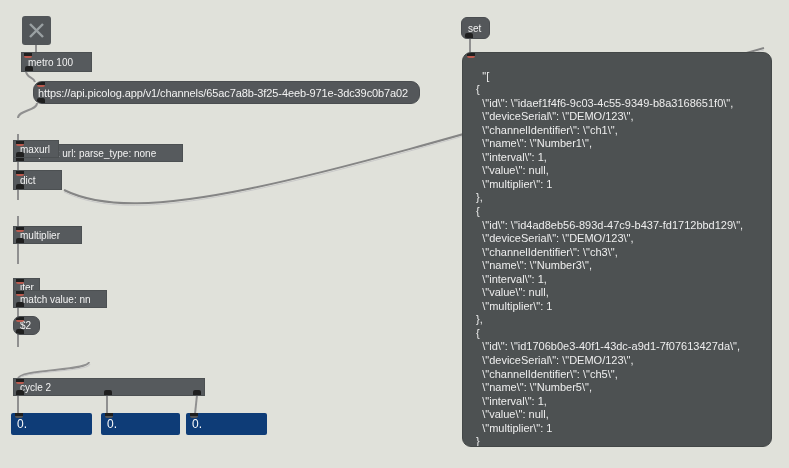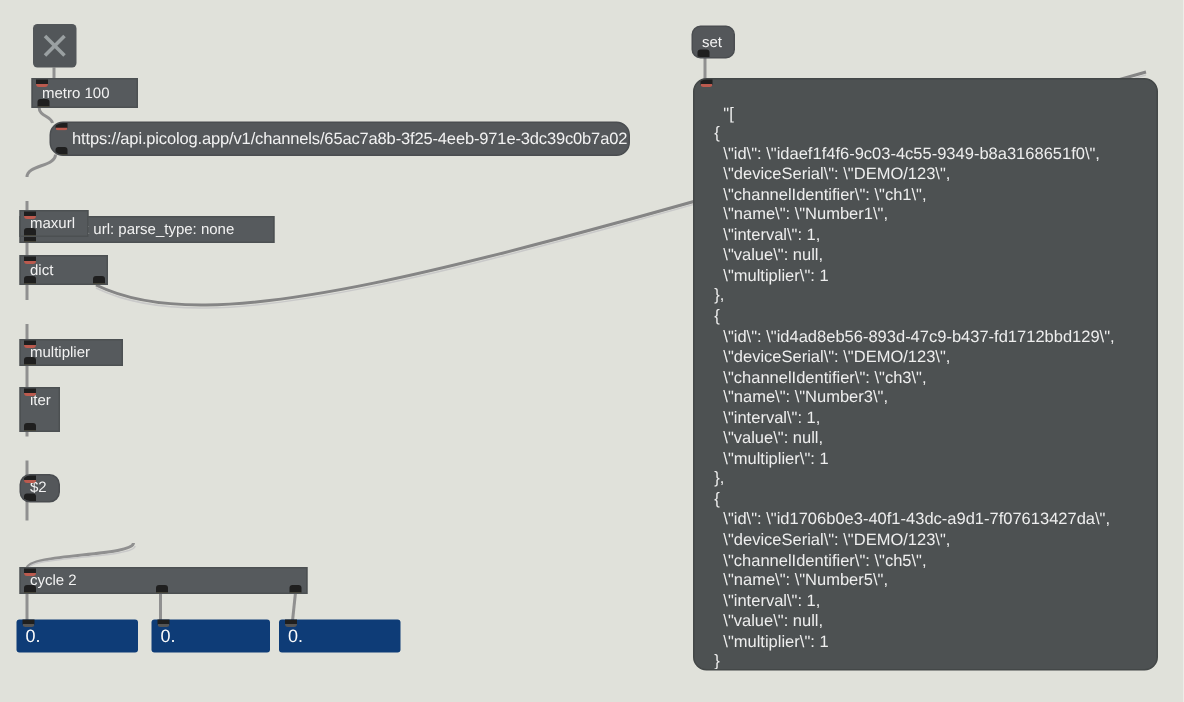--- a/index.html
+++ b/index.html
@@ -23,21 +23,21 @@
   .nub.b{bottom:-4px;border-radius:0 0 3px 3px;}
   .dot{position:absolute;width:8px;height:5px;border-radius:2px;background:#1f1f1f;}
   .dot.in{top:-2px;border-bottom:2px solid #bb5a4e;}
   .dot.out{bottom:-2px;border-bottom:2px solid #b2a14b;}
   .dot.plain{top:-2px;border-bottom:2px solid #555;}
   .jsonbox{
     background:#4d5152;border:1px solid #434747;border-radius:9px;
     padding:3px 0 0 7px;white-space:pre;line-height:13.55px;font-size:11px;
     color:#eeeeee;letter-spacing:0;
   }
-  .urlmsg{font-size:11px;line-height:22px;letter-spacing:-0.1px;padding-left:14px;}
+  .urlmsg{font-size:11px;line-height:22px;letter-spacing:-0.1px;padding-left:4px;}
 </style>
 </head>
 <body>
 
 <div id="patcher">
 
   <svg id="cords" width="789" height="468">
 
     <path d="M64,190 C150,232 330,172 764,48" fill="none" stroke="#858585" stroke-width="2"></path>
     <path d="M64,192 C150,234 330,174 764,50" fill="none" stroke="#c9c9c9" stroke-width="1"></path>
@@ -88,44 +88,49 @@
     <i class="dot out" style="left:2px;"></i>
   </div>
 
   <div class="box obj" style="left:13px;top:140px;width:46px;height:18px;">
     <span>maxurl</span>
     <i class="dot in" style="left:2px;"></i>
     <i class="nub t" style="left:31px;"></i>
     <i class="dot out" style="left:2px;"></i>
   </div>
 
-  <div class="box obj" style="left:13px;top:170px;width:59px;height:20px;line-height:19px;">
+  <div class="box obj" style="left:13px;top:170px;width:49px;height:20px;line-height:19px;">
     <span>dict</span>
     <i class="dot in" style="left:2px;"></i>
     <i class="nub t" style="left:42px;"></i>
     <i class="dot out" style="left:2px;"></i>
     <i class="nub b" style="left:16px;"></i>
     <i class="nub b" style="left:29px;"></i>
     <i class="dot out" style="left:48px;"></i>
   </div>
 
 
   <div class="box obj" style="left:13px;top:226px;width:69px;height:18px;">
     <span>multiplier</span>
     <i class="dot in" style="left:2px;"></i>
     <i class="nub t" style="left:55px;"></i>
     <i class="dot out" style="left:2px;"></i>
   </div>
 
-  <div class="box obj" style="left:13px;top:258px;width:27px;height:30px;">
+  <div class="box obj" style="left:13px;top:278px;width:27px;height:18px;">
     <span>iter</span>
     <i class="dot in" style="left:2px;"></i>
     <i class="dot out" style="left:2px;"></i>
   </div>
 
+  <div class="box obj" style="left:13px;top:290px;width:94px;height:18px;">
+    <span>match value: nn</span>
+    <i class="dot in" style="left:2px;"></i>
+    <i class="dot out" style="left:2px;"></i>
+  </div>
 
   <div class="box msg" style="left:13px;top:316px;width:27px;height:19px;line-height:18px;border-radius:7px;">
     <span>$2</span>
     <i class="dot in" style="left:2px;"></i>
     <i class="dot out" style="left:2px;"></i>
   </div>
 
 
   <div class="box obj" style="left:13px;top:378px;width:192px;height:18px;">
     <span>cycle 2</span>

